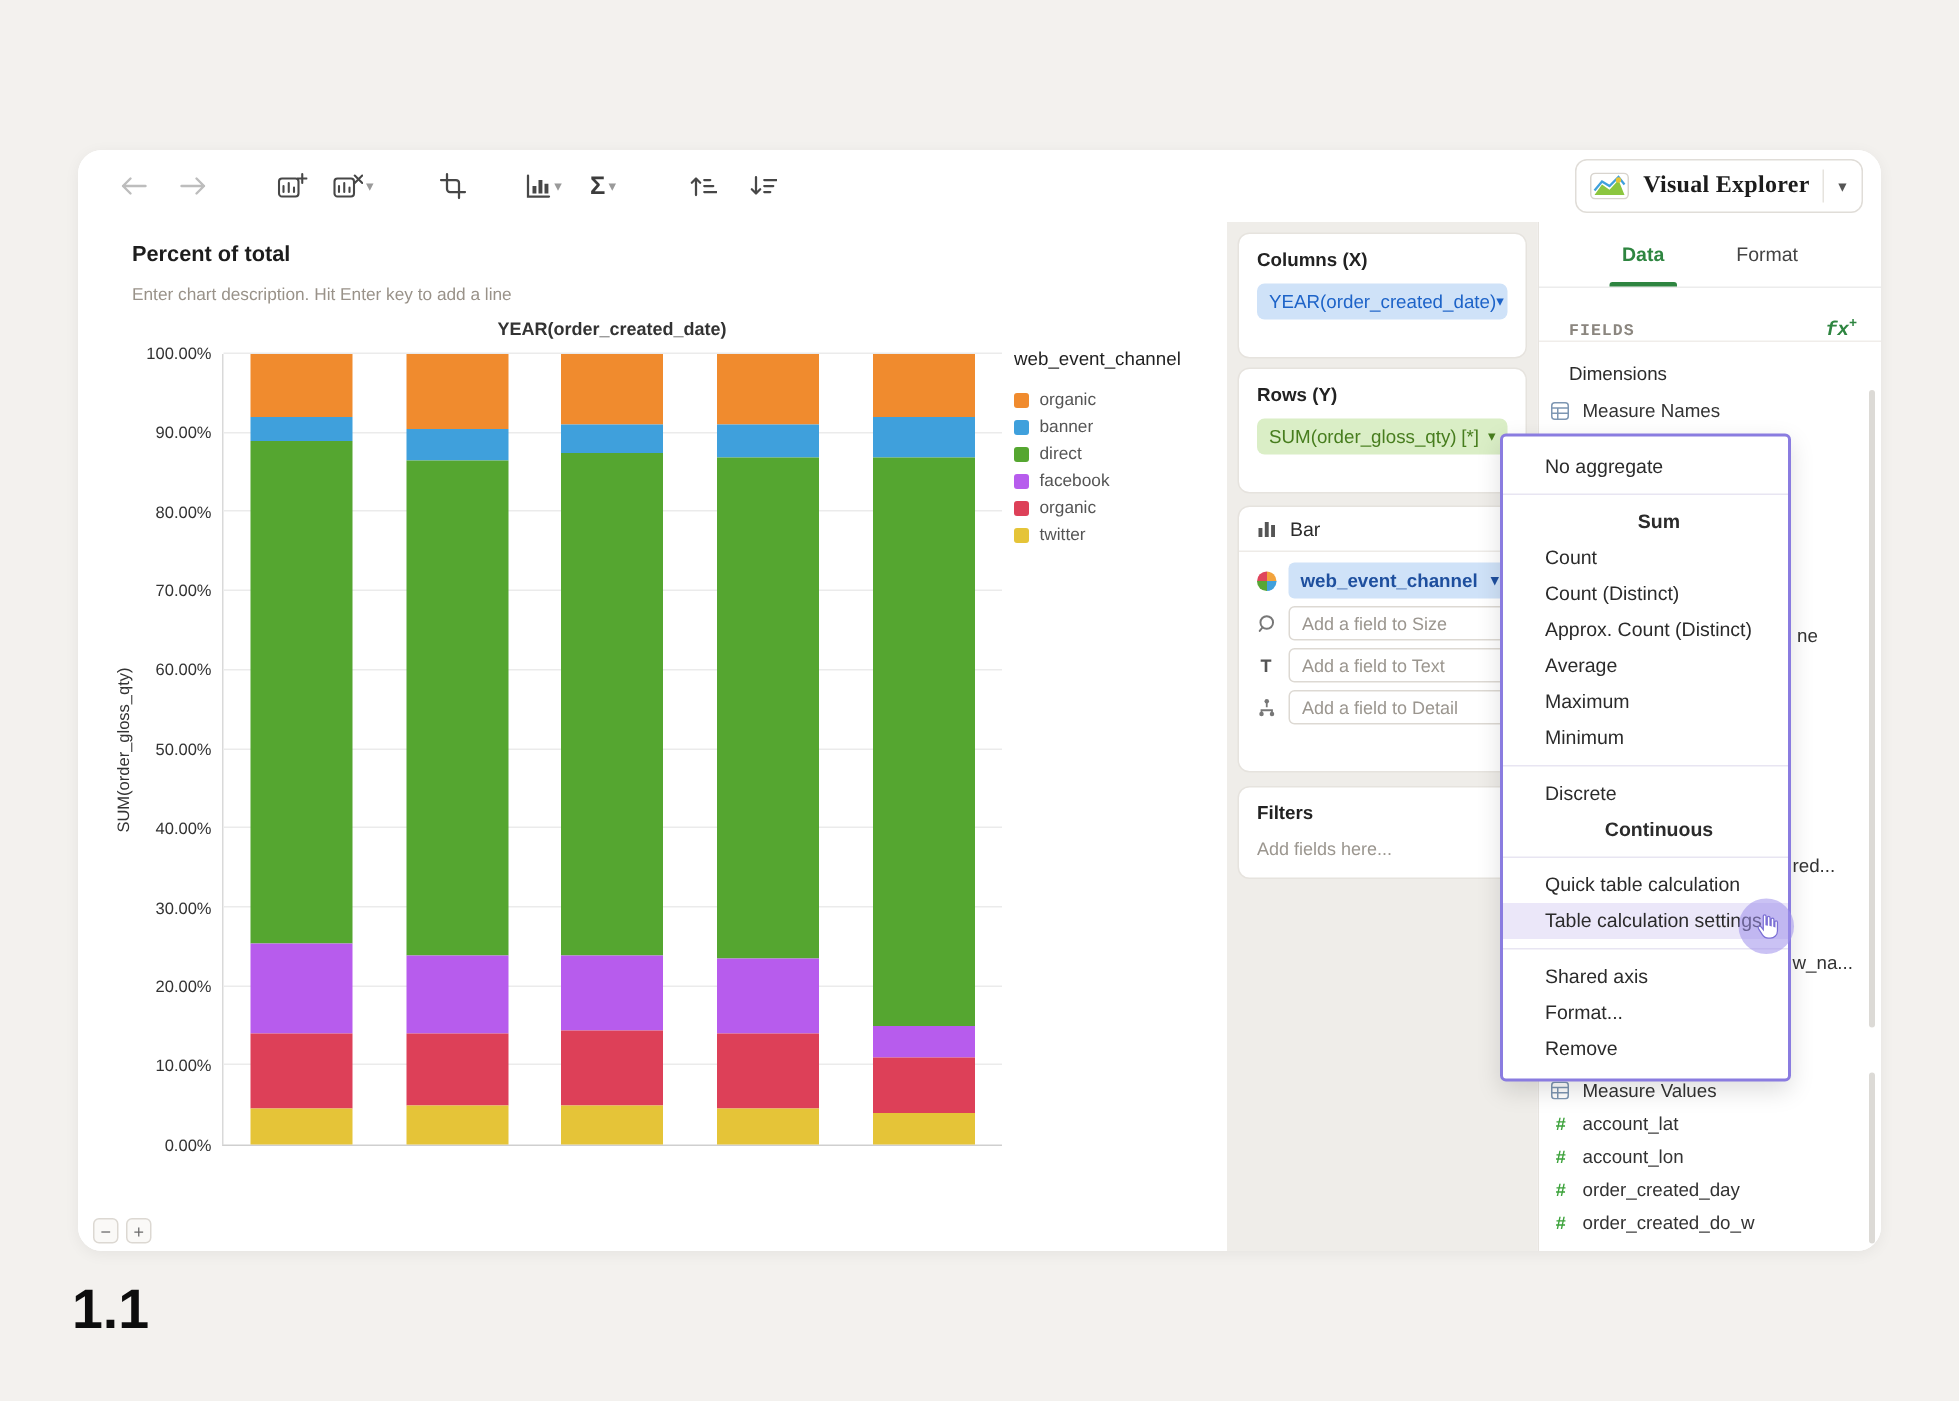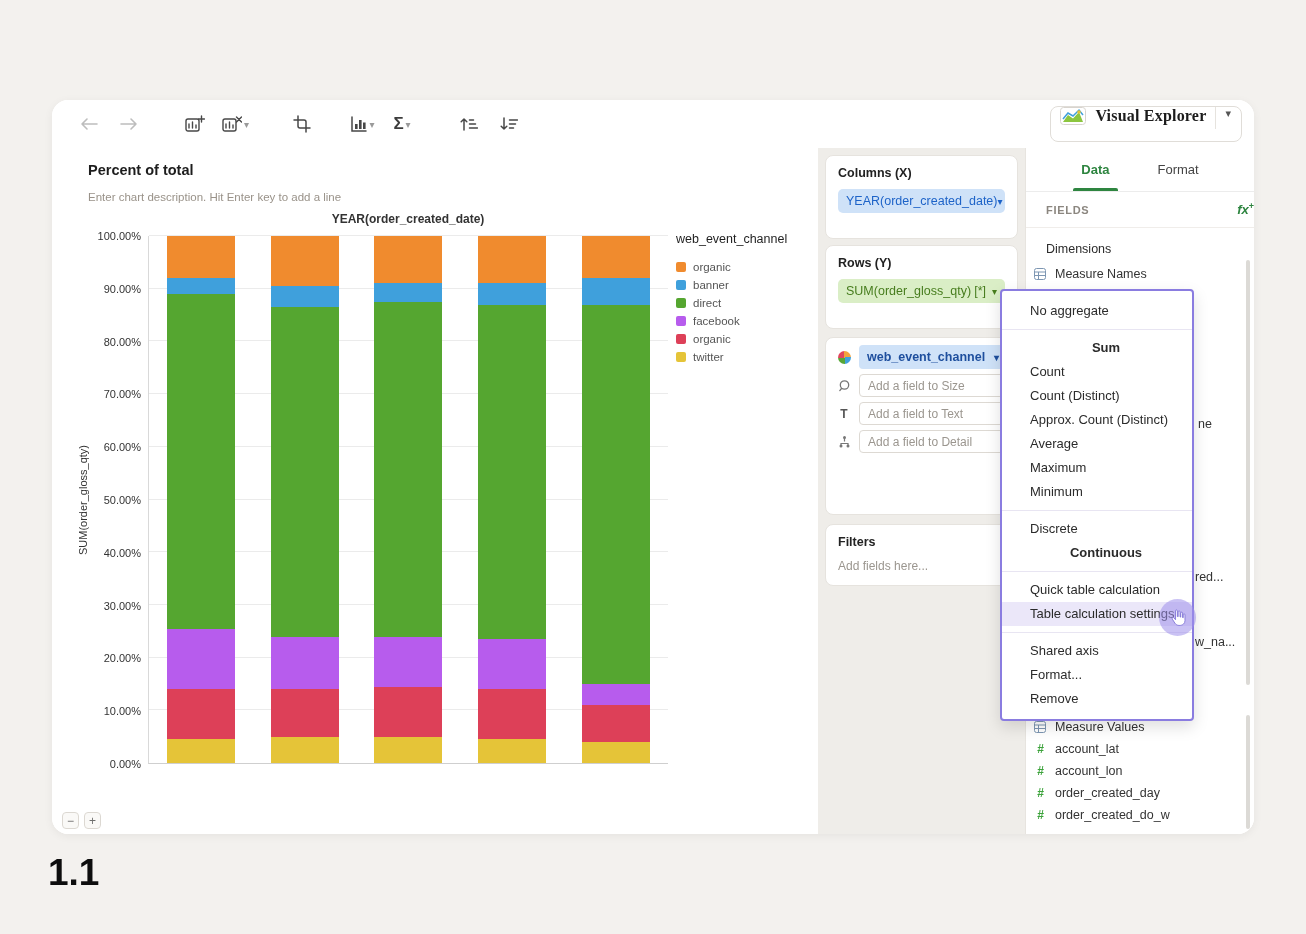--- a/index.html
+++ b/index.html
@@ -12,21 +12,21 @@
     background:#fff; border-radius:16px; box-shadow:0 2px 10px rgba(0,0,0,.06); overflow:hidden; }
 
   
   .toolbar { position:absolute; left:0; top:0; width:100%; height:48px; display:flex; align-items:center; padding:0 12px 0 24px; background:#fff; }
   .tb-btn { display:flex; align-items:center; justify-content:center; height:30px; min-width:26px; border:none; background:transparent; cursor:pointer; color:#474747; }
   .tb-btn.disabled { color:#bdbdbd; }
   .tb-caret { font-size:10px; color:#9a9a9a; margin-left:2px; }
   .tb-gap-s { margin-left:14px; } .tb-gap-m { margin-left:34px; } .tb-gap-l { margin-left:40px; }
   .sigma { font-size:17px; font-weight:600; color:#3c3c3c; }
 
-  .brand { margin-left:auto; display:flex; align-items:flex-start; gap:9px; height:36px; border:1px solid #e0ddd8; border-radius:8px; background:#fff; padding:0 10px 0 9px; cursor:pointer; }
+  .brand { margin-left:auto; display:flex; align-items:center; gap:9px; height:36px; border:1px solid #e0ddd8; border-radius:8px; background:#fff; padding:0 10px 0 9px; cursor:pointer; }
   .brand-label { font-family:"Liberation Serif", serif; font-weight:700; font-size:16px; color:#1c1c1c; letter-spacing:.2px; }
   .brand-divider { width:1px; height:22px; background:#e6e3de; }
   .brand-caret { font-size:11px; color:#555; }
 
   
   .chart-region { position:absolute; left:0; top:48px; width:910px; height:686px; background:#fff; }
   .chart-title-main { position:absolute; left:36px; top:14px; font-size:14.5px; font-weight:700; color:#1d1d1d; }
   .chart-desc { position:absolute; left:36px; top:43px; font-size:11.5px; color:#999289; }
   .axis-title-top { position:absolute; left:96px; top:64px; width:520px; text-align:center; font-size:12px; font-weight:700; color:#333; }
   .y-axis-title { position:absolute; left:-229px; top:346px; width:520px; text-align:center; transform:rotate(-90deg); font-size:11px; color:#333; }
@@ -70,21 +70,21 @@
   .layer-pill { flex:1; height:24px; background:#cfe2f8; border-radius:4px; display:flex; align-items:center; justify-content:space-between; padding:0 8px; font-size:12.5px; font-weight:600; color:#1e4f9e; cursor:pointer; }
   .field-slot { flex:1; height:23px; border:1px solid #ddd9d3; border-radius:4px; background:#fff; display:flex; align-items:center; padding:0 8px; font-size:12px; color:#9b968f; cursor:text; }
   .filters-hint { margin-top:10px; font-size:12px; color:#9b968f; }
 
   
   .data-panel { position:absolute; left:973px; top:48px; width:229px; height:686px; background:#fff; border-left:1px solid #e7e4df; }
   .tabs { height:44px; display:flex; justify-content:center; align-items:stretch; gap:48px; border-bottom:1px solid #ececec; }
   .tab { position:relative; display:flex; align-items:center; font-size:13px; color:#444; cursor:pointer; }
   .tab.active { color:#2e8540; font-weight:700; }
   .tab.active::after { content:""; position:absolute; left:-8px; right:-8px; bottom:0; height:3px; background:#2e8540; border-radius:2px 2px 0 0; }
-  .fields-bar { height:36px; display:flex; align-items:center; justify-content:space-between; padding:0 0 0 20px; border-bottom:1px solid #f0edea; }
+  .fields-bar { height:36px; display:flex; align-items:flex-end; justify-content:space-between; padding:0 16px 0 20px; border-bottom:1px solid #f0edea;font-family:Liberation Mono, monospace; }
   .fields-label { font-size:11px; font-weight:700; letter-spacing:.7px; color:#8b867f; }
   .fx-btn { font-style:italic; font-weight:700; font-size:13px; color:#2e8540; cursor:pointer; }
   .fx-btn sup { font-style:normal; font-size:9px; }
   .section-label { margin:14px 0 7px 20px; font-size:12.5px; color:#2b2b2b; }
   .field-item { display:flex; align-items:center; gap:8px; height:22px; padding-left:8px; cursor:pointer; }
   .hash-icon { color:#3da33c; font-weight:700; font-size:12px; width:13px; text-align:center; }
   .fields-icon { width:13px; display:flex; align-items:center; }
   .field-label { font-size:12.5px; color:#333; white-space:nowrap; }
   .measures-block { position:absolute; left:0; top:568px; width:100%; }
   .frag { position:absolute; font-size:12.5px; color:#333; white-space:nowrap; }
@@ -317,20 +317,28 @@
         <div class="shelf-title">Rows (Y)</div>
         <div class="pill pill-green">
           <span>SUM(order_gloss_qty)</span>
           <span class="pill-right">
             <span>[*]</span>
             <span class="pill-caret">▾</span>
           </span>
         </div>
       </div>
       <div class="shelf-card card-layers">
+        <div class="mark-row">
+          <svg width="13" height="13" viewBox="0 0 13 13">
+            <rect x="1" y="6" width="2.6" height="6" fill="#555"></rect>
+            <rect x="5.2" y="2" width="2.6" height="10" fill="#555"></rect>
+            <rect x="9.4" y="4" width="2.6" height="8" fill="#555"></rect>
+          </svg>
+          <span>Bar</span>
+        </div>
         <div class="layers-body">
           <div class="enc-row">
             <span class="enc-icon">
                 <span class="color-wheel"></span>
               </span>
             <div class="layer-pill">
               <span>web_event_channel</span>
               <span class="pill-caret">▾</span>
             </div>
           </div>

